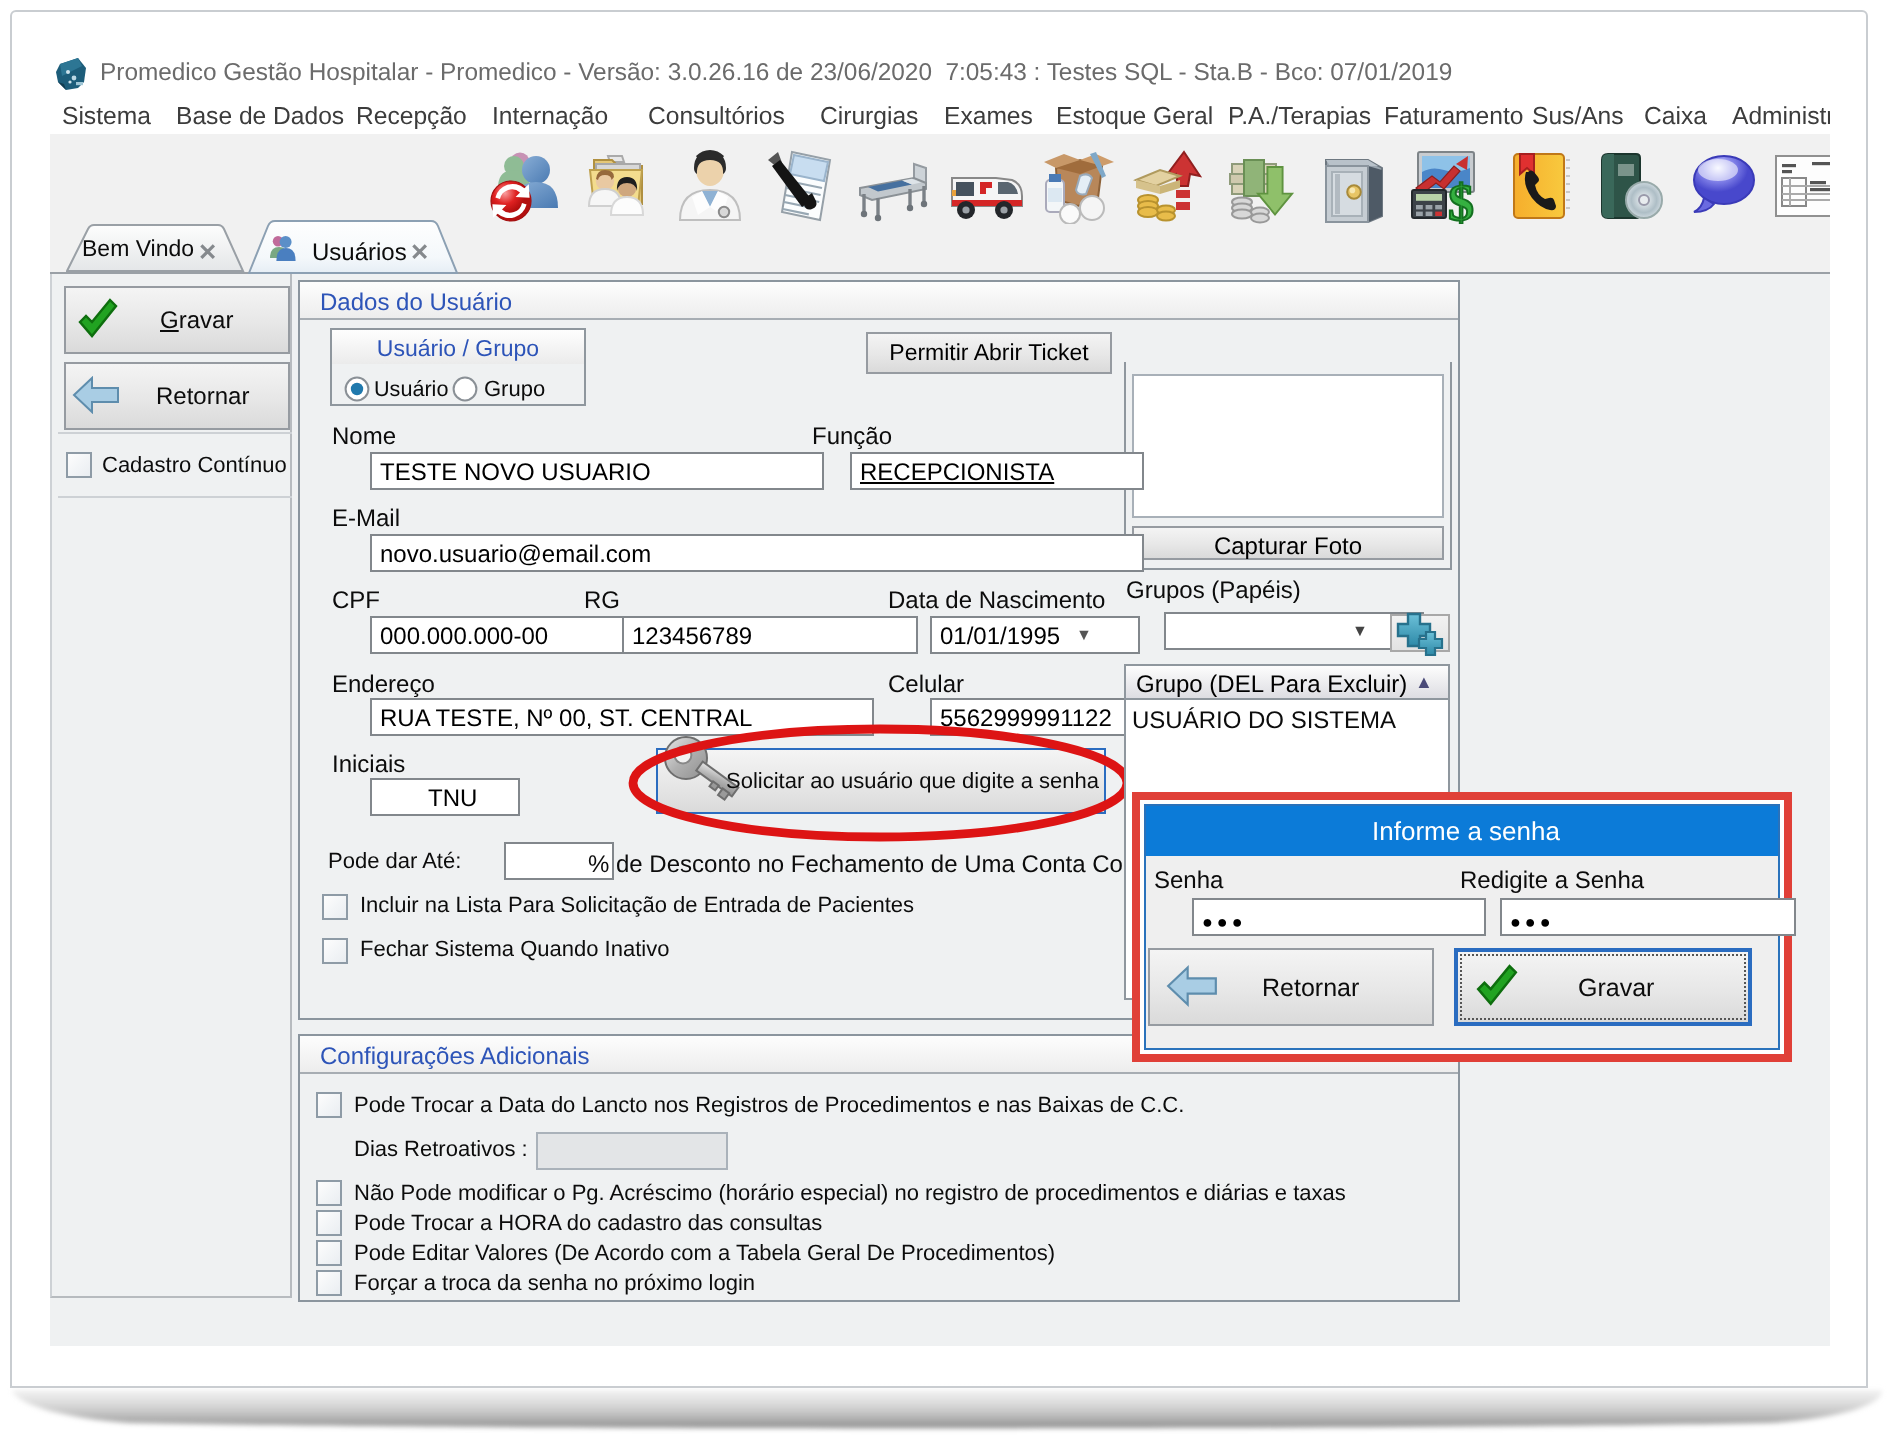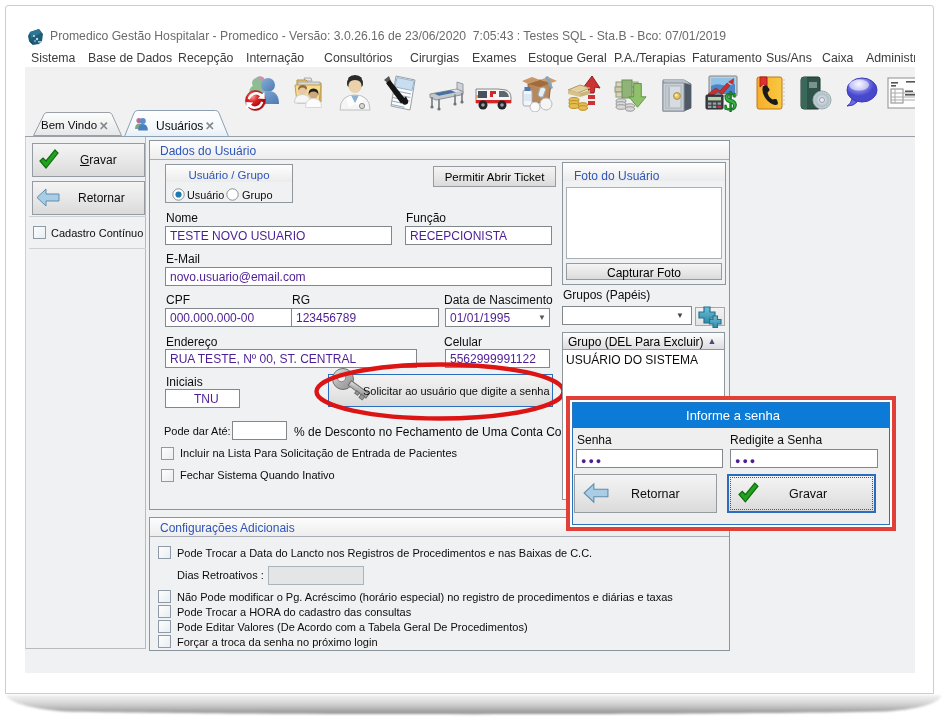--- a/index.html
+++ b/index.html
@@ -4,21 +4,21 @@
 <style>
 * { margin:0; padding:0; box-sizing:border-box; }
 html,body { width:948px; height:718px; background:#fff; font-family:"Liberation Sans", sans-serif; }
 #page { position:absolute; left:0; top:0; width:948px; height:718px; overflow:hidden; }
 .abs { position:absolute; }
 #card { left:5px; top:5px; width:929px; height:689px; background:#fff; border:1px solid #c9cdd1; border-radius:3px 3px 0 0; }
 #toolbar { left:25px; top:67px; width:890px; height:70px; background:#f1f1f1; }
 #tabline { left:25px; top:136px; width:890px; height:1px; background:#9aa0a6; }
 #content { left:25px; top:137px; width:890px; height:536px; background:#eff1f2; }
 .lbl { position:absolute; font-size:12px; color:#0c0c0c; white-space:nowrap; }
-.inp { position:absolute; background:#fff; border:1px solid #82878c; font-size:12px; color:#4c1d95; padding:2px 0 0 4px; white-space:nowrap; overflow:hidden; height:19px; }
+.inp { position:absolute; background:#fff; border:1px solid #82878c; font-size:12px; color:#000000; padding:2px 0 0 4px; white-space:nowrap; overflow:hidden; height:19px;margin-left:20px; }
 .btn { position:absolute; background:linear-gradient(#f4f4f4,#e7e7e7 55%,#dadada); border:1px solid #969ba1; font-size:12px; color:#000; text-align:center; }
 .cb { position:absolute; width:13px; height:13px; background:linear-gradient(135deg,#fdfdfd,#e9edf1); border:1px solid #8e9ba6; }
 .cbrow { position:absolute; font-size:11px; color:#0c0c0c; white-space:nowrap; }
 .ghead { position:absolute; background:linear-gradient(#fefefe,#ebebeb); border:1px solid #8f979e; color:#2d54b8; font-size:12px; }
 .panel { position:absolute; border:1px solid #8b959e; }
 .phead { position:absolute; left:0; top:0; right:0; height:19px; background:linear-gradient(#fdfdfd,#ededed); border-bottom:1px solid #a7adb3; color:#2d54b8; font-size:12px; padding:3px 0 0 10px; }
 .menu { position:absolute; top:51px; font-size:12.3px; color:#3c3c3c; white-space:nowrap; }
 .ico { position:absolute; top:74px; width:38px; height:38px; }
 </style>
 </head>
@@ -338,29 +338,28 @@
         <circle cx="6.5" cy="6.5" r="3.1" fill="#2079ad"></circle>
   </svg>
   <div class="lbl" style="left:187px;top:189px;font-size:10.8px;">Usuário</div>
   <svg class="abs" style="left:226px;top:188px" width="13" height="13" viewBox="0 0 13 13">
     <circle cx="6.5" cy="6.5" r="5.7" fill="#fff" stroke="#8a9096"></circle>
   </svg>
   <div class="lbl" style="left:242px;top:189px;font-size:11px;">Grupo</div>
 
   <div class="btn" style="left:433px;top:166px;width:123px;height:21px;padding-top:4px;font-size:11.5px;">Permitir Abrir Ticket</div>
 
-  <div class="ghead" style="left:562px;top:162px;width:164px;height:20px;padding:6px 0 0 11px;">Foto do Usuário</div>
   <div class="abs" style="left:562px;top:181px;width:164px;height:104px;border:1px solid #8f979e;border-top:none;background:#eff1f2;"></div>
   <div class="abs" style="left:566px;top:187px;width:156px;height:72px;background:#fff;border:1px solid #a8b0b8;"></div>
   <div class="btn" style="left:566px;top:263px;width:156px;height:17px;padding-top:2px;">Capturar Foto</div>
 
   <div class="lbl" style="left:166px;top:211px;">Nome</div>
   <div class="inp" style="left:165px;top:226px;width:227px;">TESTE NOVO USUARIO</div>
   <div class="lbl" style="left:406px;top:211px;">Função</div>
-  <div class="inp" style="left:405px;top:226px;width:147px;">RECEPCIONISTA</div>
+  <div class="inp" style="left:405px;top:226px;width:147px;text-decoration:underline;">RECEPCIONISTA</div>
   <div class="lbl" style="left:166px;top:252px;">E-Mail</div>
   <div class="inp" style="left:165px;top:267px;width:387px;">novo.usuario@email.com</div>
   <div class="lbl" style="left:166px;top:293px;">CPF</div>
   <div class="inp" style="left:165px;top:308px;width:136px;">000.000.000-00</div>
   <div class="lbl" style="left:292px;top:293px;">RG</div>
   <div class="inp" style="left:291px;top:308px;width:148px;">123456789</div>
   <div class="lbl" style="left:444px;top:293px;">Data de Nascimento</div>
   <div class="inp" style="left:445px;top:308px;width:105px;">01/01/1995</div>
   <div class="lbl" style="left:538px;top:313px;font-size:8px;color:#555;">▼</div>
   <div class="lbl" style="left:166px;top:335px;">Endereço</div>

